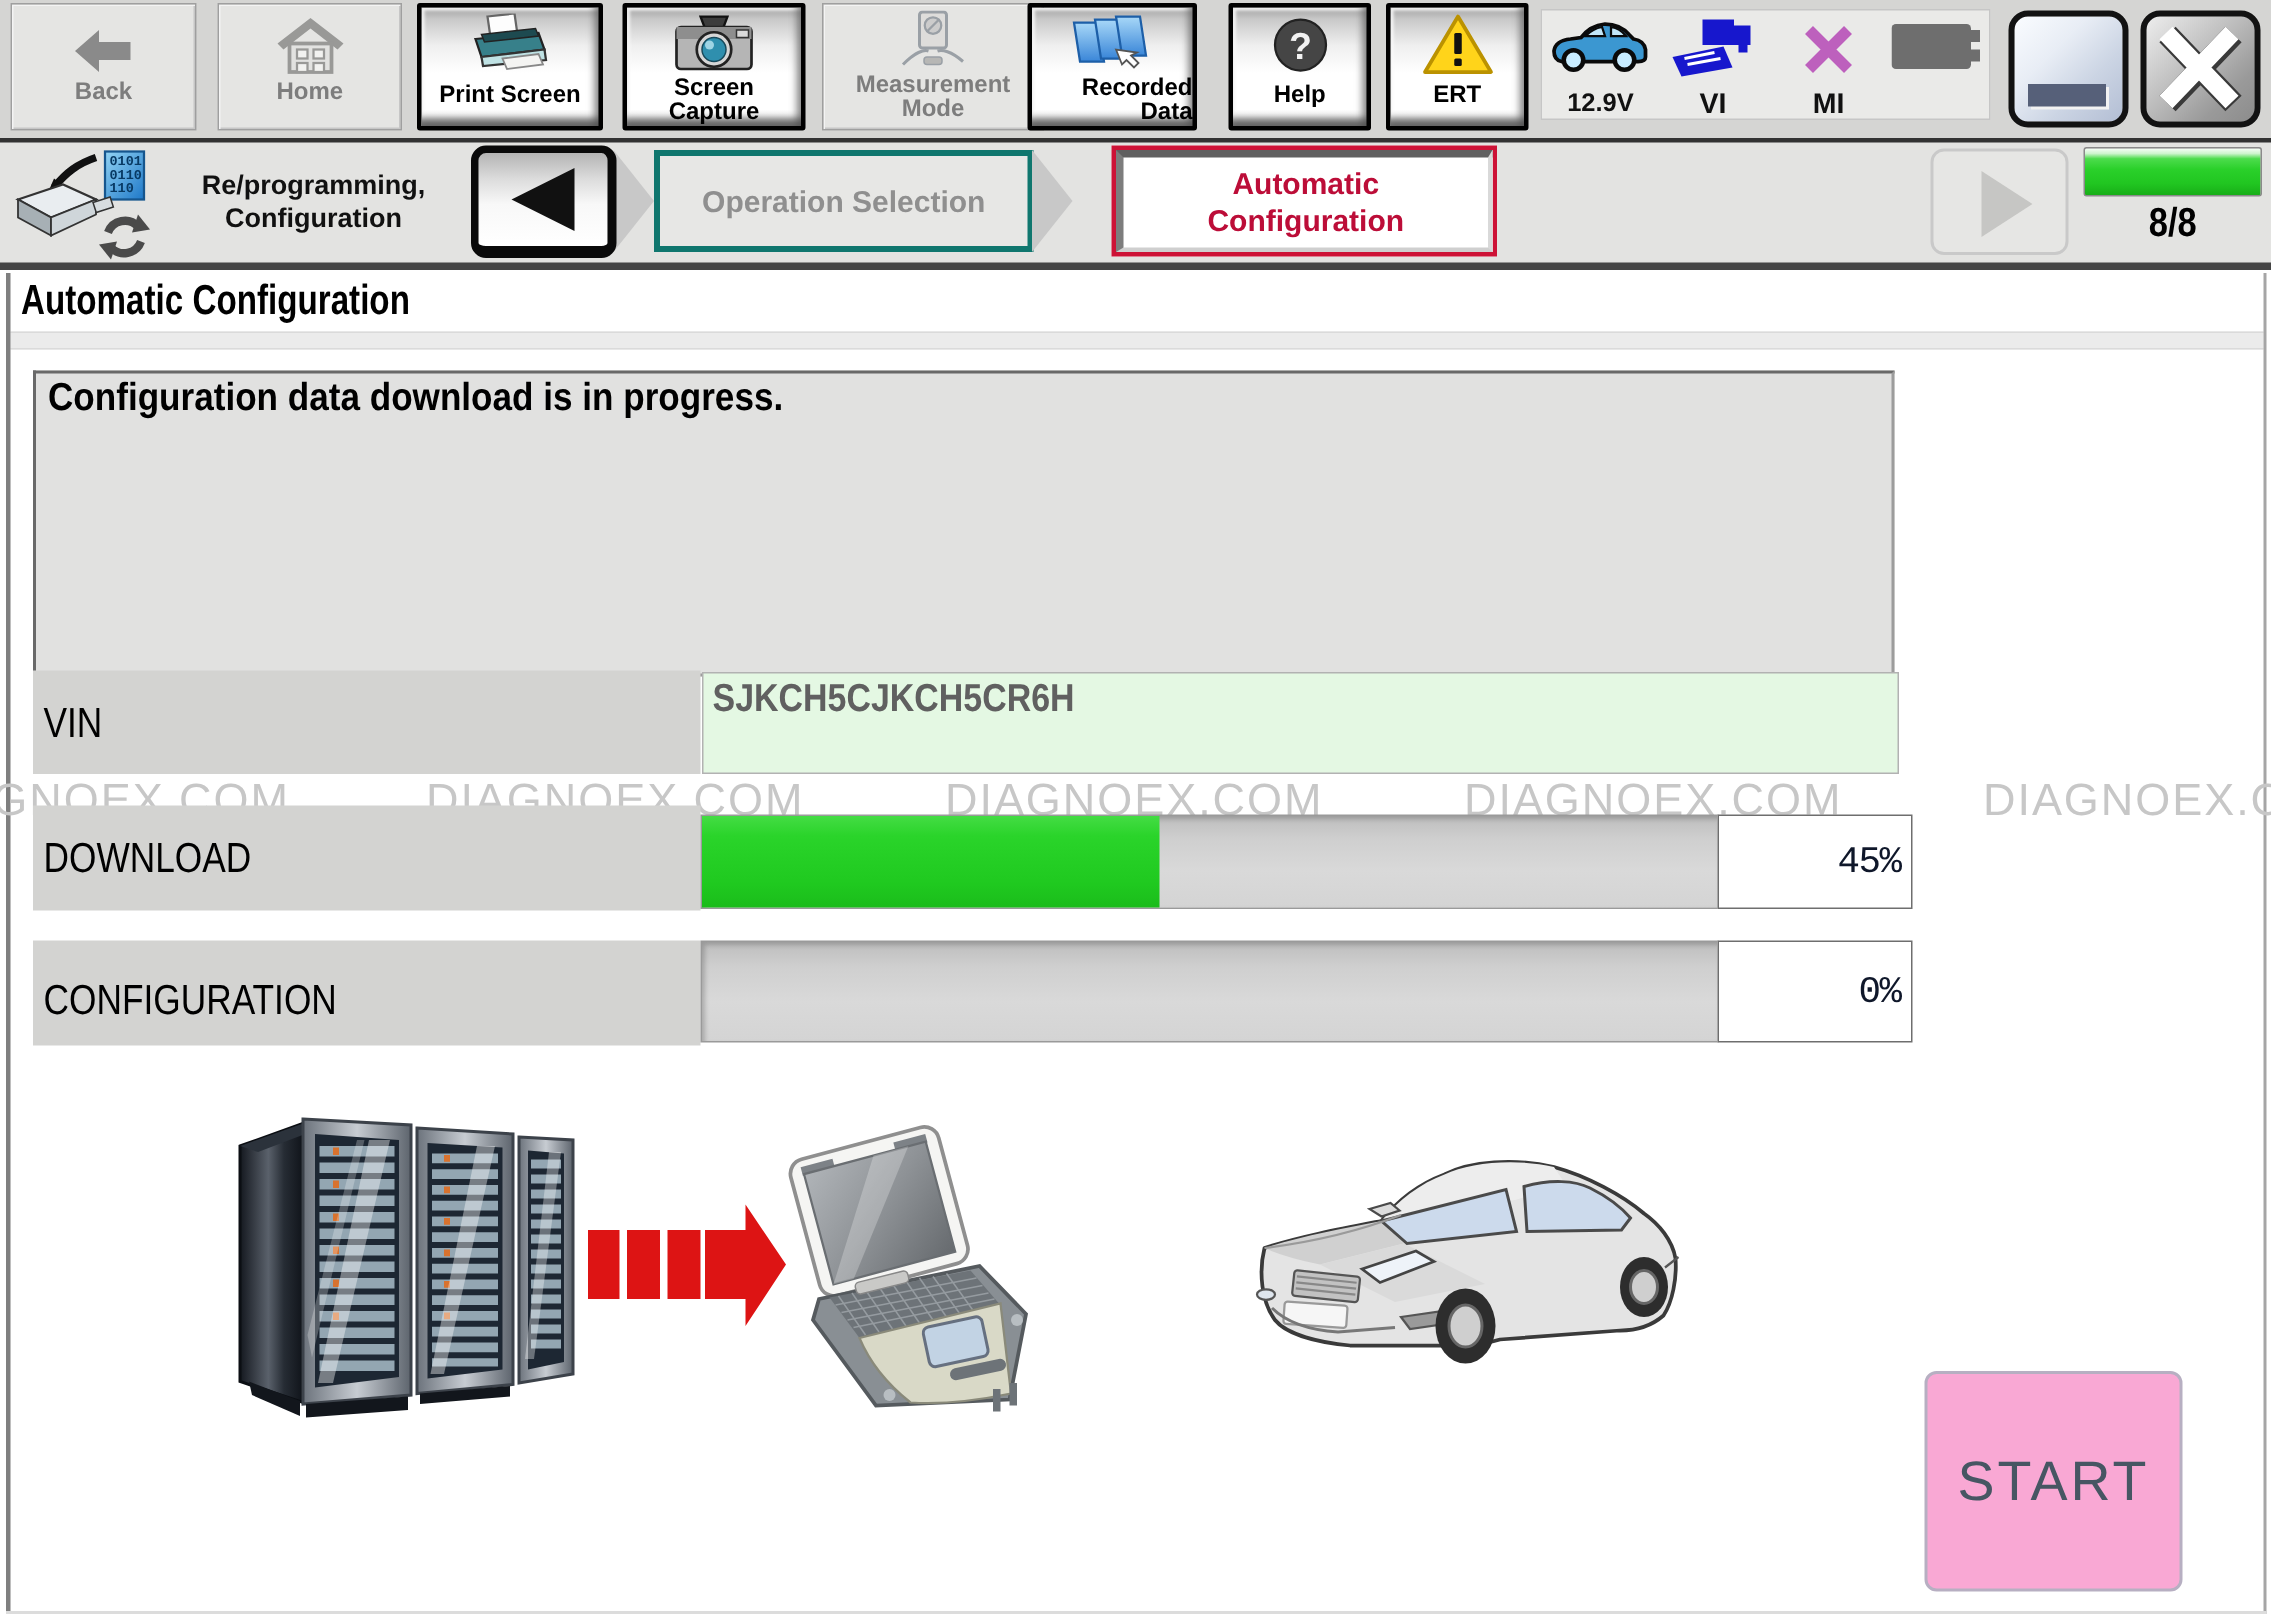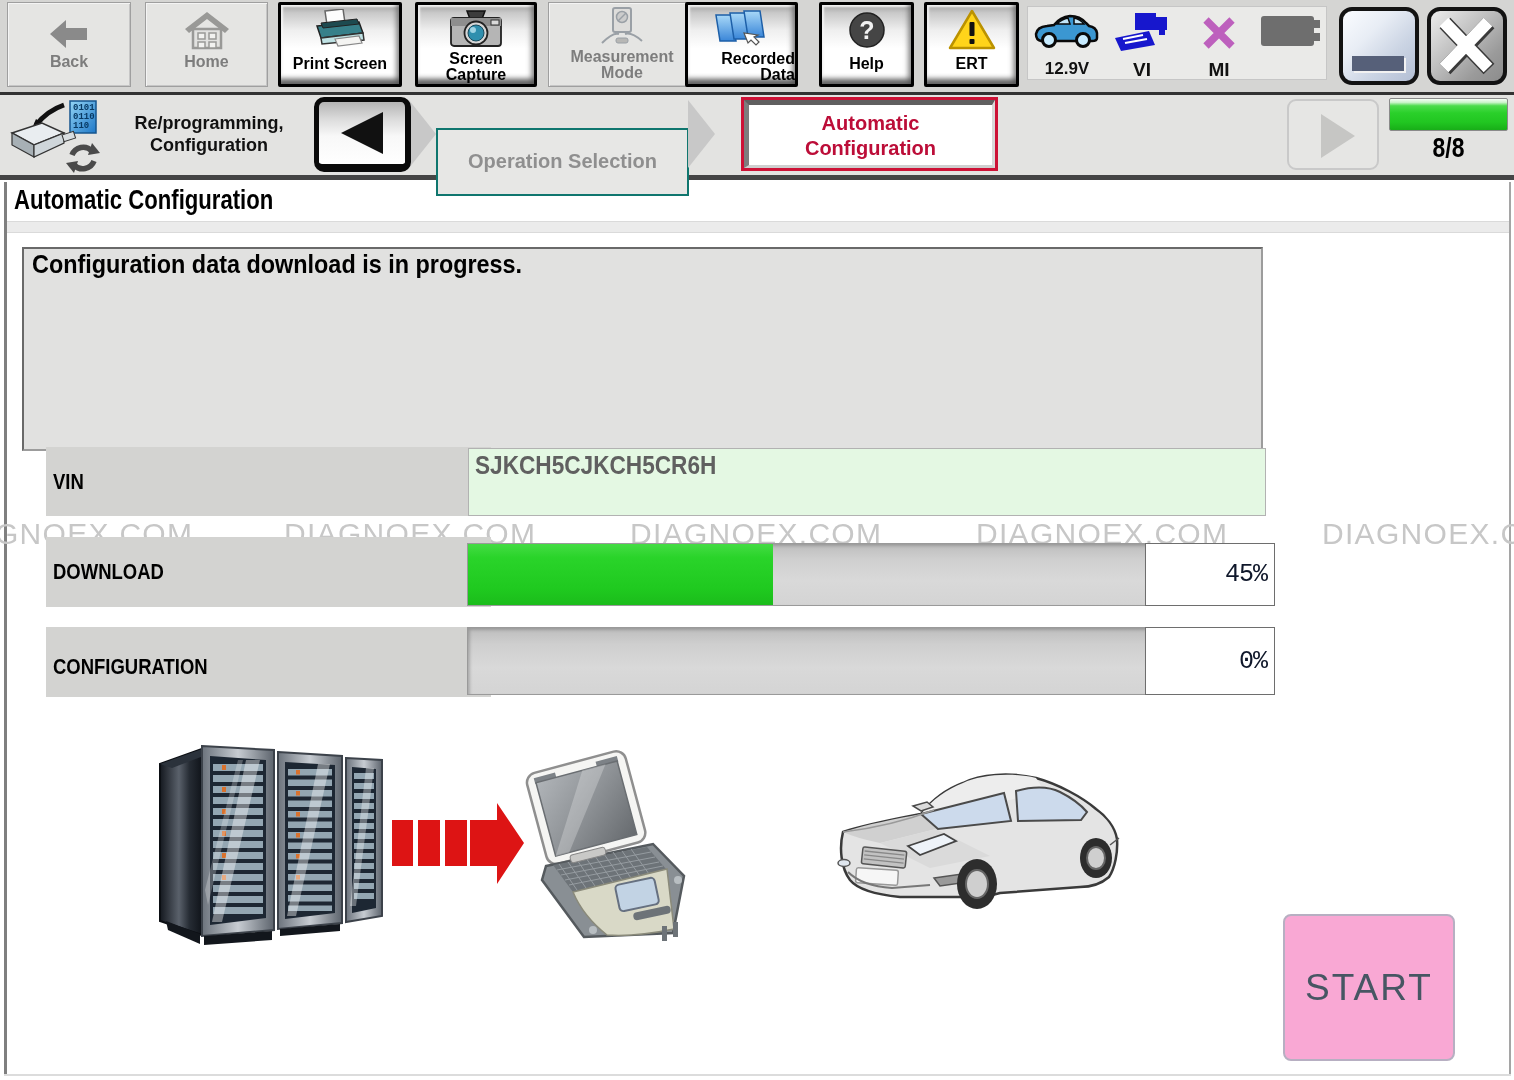--- a/index.html
+++ b/index.html
@@ -28,22 +28,22 @@
 
 .navbar { position:absolute; left:0; top:92px; width:1514px; height:88px; background:#e3e3e1;
   border-top:3px solid #323232; border-bottom:5px solid #454545; }
 .navtitle { position:absolute; left:110px; top:112px; width:198px; text-align:center;
   font-weight:bold; font-size:18px; line-height:22px; color:#111; }
 .navback { position:absolute; left:314px; top:97px; width:97px; height:75px;
   border:5px solid #0a0a0a; border-bottom-width:8px; border-right-width:6px; border-radius:10px;
   background:linear-gradient(180deg,#b4b4b4 0%,#dcdcdc 28%,#f8f8f8 55%,#ffffff 100%); }
 .navback svg { position:absolute; left:50%; top:50%; transform:translate(-50%,-50%); }
 .step1 { position:absolute; left:436px; top:100px; width:253px; height:68px;
-  border:2px solid #0f766e; background:#e7e7e5; color:#8f8f8f; font-weight:bold; font-size:20px;
-  text-align:center; line-height:62px;margin-top:28px; }
+  border:4px solid #0f766e; background:#e7e7e5; color:#8f8f8f; font-weight:bold; font-size:20px;
+  text-align:center; line-height:62px; }
 .step2o { position:absolute; left:718px; top:97px; width:257px; height:74px;
   border:3px solid #cd1236; background:#fff;margin-left:23px; }
 .step2i { position:absolute; left:0; top:0; width:100%; height:100%;
   border-top:5px solid #606060; border-left:5px solid #7d7d7d; border-right:3px solid #d9d9d9; border-bottom:3px solid #cfcfcf;
   background:#fff; color:#bc0d38; font-weight:bold; font-size:20px; line-height:25px; text-align:center; padding-top:6px; }
 .navfwd { position:absolute; left:1287px; top:99px; width:92px; height:71px;
   border:2px solid #c9c9c9; border-radius:9px; background:#e6e6e4; }
 .navfwd .tri { position:absolute; left:32px; top:13px; width:0; height:0;
   border-left:34px solid #c6c6c4; border-top:22px solid transparent; border-bottom:22px solid transparent; }
 .greenbar { position:absolute; left:1389px; top:98px; width:119px; height:33px; border:1px solid #8a8a8a; border-radius:2px;
@@ -57,21 +57,21 @@
 .fl { position:absolute; left:4px; top:182px; width:3px; height:894px; background:#7f7f7f; }
 .fr { position:absolute; left:1509px; top:182px; width:2px; height:894px; background:#a5a5a5; }
 .fb { position:absolute; left:4px; top:1074px; width:1507px; height:2px; background:#dcdcdc; }
 
 .msgbox { position:absolute; left:22px; top:247px; width:1241px; height:204px; background:#e1e1e0;
   border:2px solid; border-color:#696969 #9c9c9c #9c9c9c #696969;
   font-weight:bold; font-size:26px; color:#000; padding:0px 8px; }
 .msgbox span { display:inline-block; transform:scaleX(0.90); transform-origin:0 50%; white-space:nowrap; }
 
 .rowlabel { position:absolute; left:22px; width:445px; background:#d3d3d1; color:#000;
-  font-weight:bold; font-size:22px; display:flex; align-items:center; padding-left:7px;margin-left:24px; }
+  font-weight:normal; font-size:28px; display:flex; align-items:center; padding-left:7px; }
 .rowlabel span { display:inline-block; transform:scaleX(0.84); transform-origin:0 50%; white-space:nowrap; }
 .vinval { position:absolute; left:468px; top:448px; width:798px; height:68px; background:#e4f8e3;
   border:1px solid #b2b2b2; color:#606060; font-weight:bold; font-size:26px; padding:1px 0 0 6px; }
 .vinval span { display:inline-block; transform:scaleX(0.87); transform-origin:0 0; white-space:nowrap; }
 .trough { position:absolute; left:467px; width:679px; border:1px solid #9a9a9a;
   background:linear-gradient(180deg,#bdbdbd 0%,#cfcfcf 25%,#d9d9d9 60%,#d4d4d4 100%);
   box-shadow: inset 2px 2px 3px rgba(90,90,90,.35); }
 .fill45 { position:absolute; left:0; top:0; width:45%; height:100%;
   background:linear-gradient(180deg,#44dc44 0%,#2ad42a 22%,#1fc91f 75%,#1bbc1b 100%); }
 .pctcell { position:absolute; left:1145px; width:130px; background:#fff; border:1px solid #6e6e6e;

